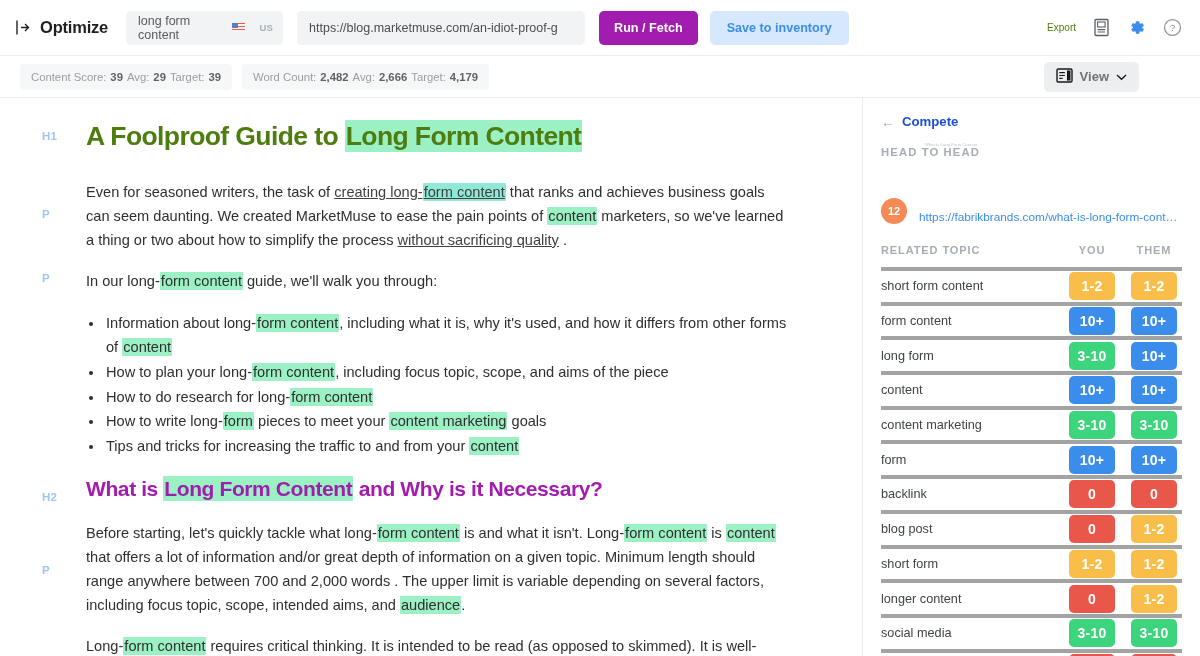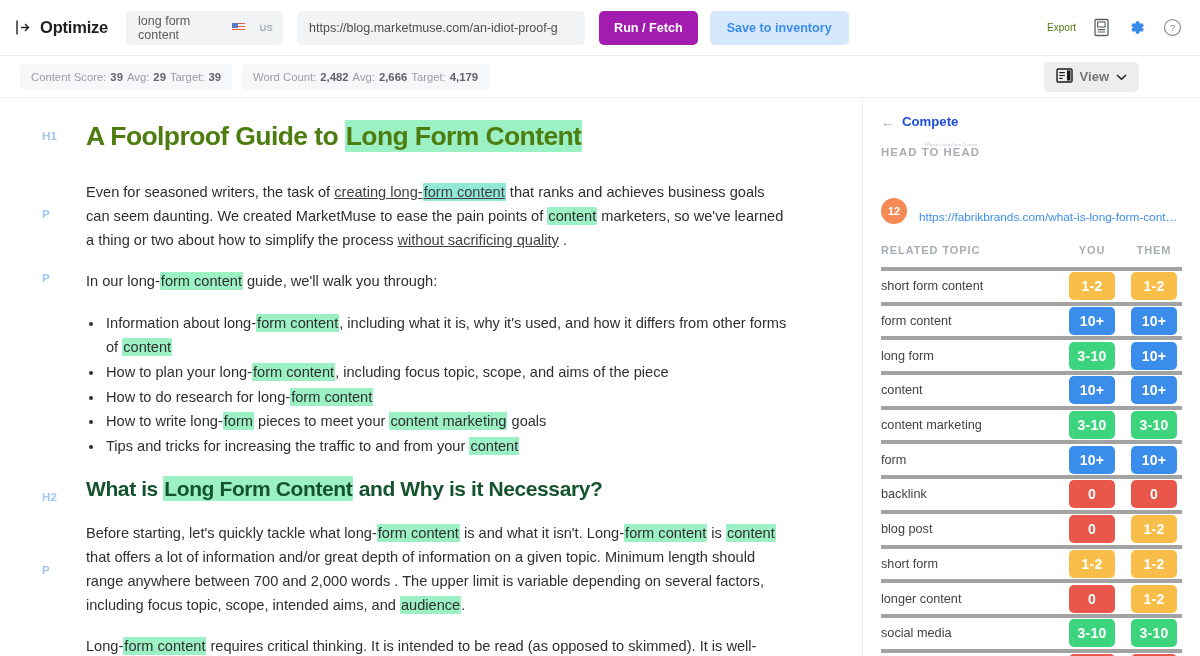--- a/index.html
+++ b/index.html
@@ -143,21 +143,21 @@
     font-size: 11.5px; font-weight: bold; color: #9ec5f3;
     letter-spacing: .3px;
   }
   h1.doc-h1 {
     font-size: 26.5px; font-weight: bold; letter-spacing: -0.6px;
     color: #4d7c0f; line-height: 1.25;
     margin-bottom: 28px;
   }
   h2.doc-h2 {
     font-size: 21px; font-weight: bold; letter-spacing: -0.4px;
-    color: #14532d; line-height: 1.3;
+    color: #a21caf; line-height: 1.3;
     margin: 10px 0 20px 0;
   }
   p.doc-p {
     font-size: 14.6px; line-height: 1.63; color: #2f2f2f;
     margin-bottom: 18px;
   }
   ul.doc-list {
     margin: 0 0 16px 18px;
     font-size: 14.6px; line-height: 1.63; color: #2f2f2f;
   }

